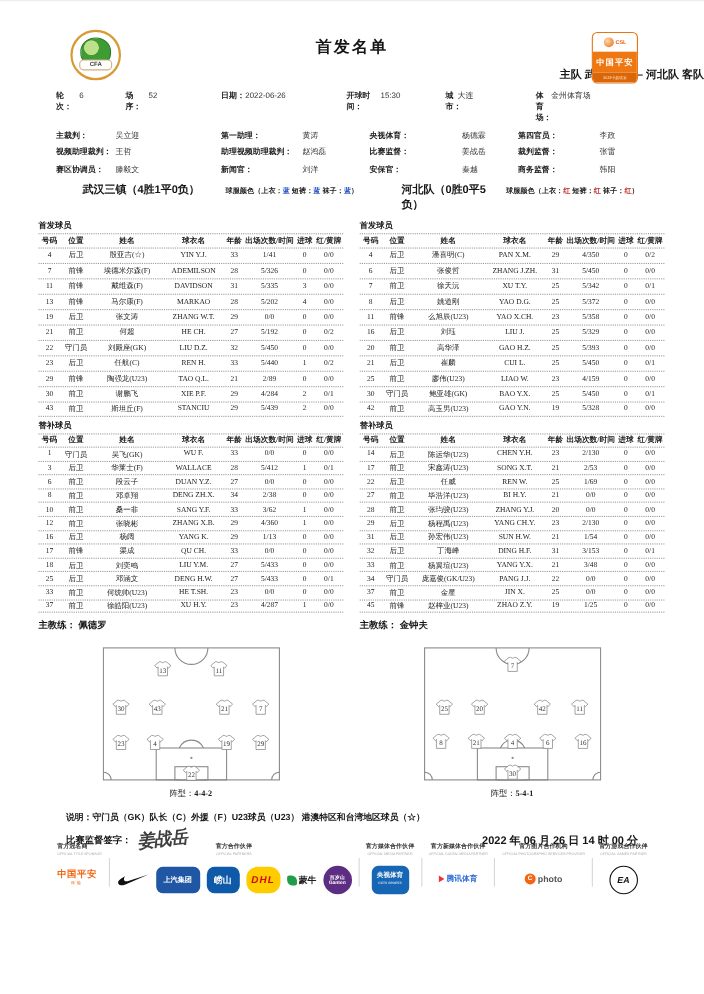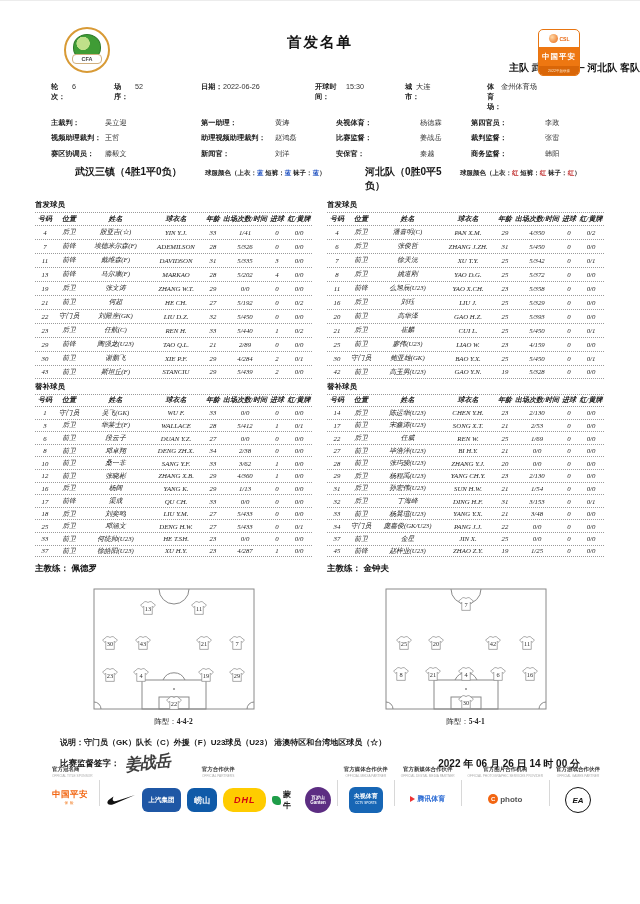--- a/index.html
+++ b/index.html
@@ -33,21 +33,21 @@
   
   .team-line{display:grid;grid-template-columns:170px 120px 135px 1fr;margin:6px 35px 0;align-items:baseline;}
   .team-name{font-size:10px;font-weight:bold;margin-left:40px;}
   .kit{font-size:6.5px;font-weight:bold;color:#222;white-space:nowrap;}
   .c-blue{color:#1d4fc0;}
   .c-red{color:#c03030;}
   
   .cols{display:flex;gap:15px;margin:4px 35px 0;}
   .team-col{width:277px;}
   .sec-label{font-size:7.5px;font-weight:bold;margin:3px 0 2px;}
-  .tbl{width:100%;font-family:"Liberation Serif","DejaVu Serif",serif;font-size:6.8px;color:#222;font-style:italic;}
+  .tbl{width:100%;font-family:"Liberation Serif","DejaVu Serif",serif;font-size:6.8px;color:#222;}
   .trow{display:grid;grid-template-columns:20px 28px 1fr 56px 18px 46px 18px 26px;
         border-top:1px dotted #9a9a9a;align-items:center;height:14px;text-align:center;}
   .trow:last-child{border-bottom:1px dotted #9a9a9a;}
   .trow.head{font-weight:bold;height:13px;font-size:7px;}
   .subs .trow{height:12.6px;}
   .coach{font-size:8.5px;font-weight:bold;margin-top:6px;}
   
   .pitch-wrap{display:flex;flex-direction:column;align-items:center;}
   .pitch{position:relative;width:162px;height:122px;margin-top:9px;}
   .pitch svg.field{position:absolute;inset:0;}
@@ -67,21 +67,21 @@
   .sp-label-cn{font-size:5.5px;font-weight:bold;color:#333;white-space:nowrap;}
   .sp-label-en{font-size:3.2px;color:#aaa;white-space:nowrap;margin-top:1px;}
   .sp-logos{display:flex;gap:6px;margin-top:9px;align-items:center;}
   .sp-div{width:1px;background:#d8d8d8;height:26px;margin:14px 6px 0 6px;align-self:flex-start;}
   .logo-pill{height:24px;display:flex;align-items:center;justify-content:center;border-radius:12px;font-weight:bold;}
   .lg-pingan{flex-direction:column;color:#f26511;font-size:8.5px;line-height:9px;letter-spacing:.5px;}
   .lg-pingan small{font-size:3.5px;color:#f59a55;letter-spacing:2px;}
   .lg-nike svg{display:block;}
   .lg-saic{width:40px;background:#1f57a5;color:#fff;font-size:6.5px;border-radius:6px;}
   .lg-laoshan{width:30px;background:#0f5aa8;color:#fff;font-size:8px;border-radius:7px;}
-  .lg-dhl{width:43px;background:#ffcc00;color:#d40511;font-style:italic;font-size:9px;letter-spacing:1px;border-radius:10px;}
+  .lg-dhl{width:31px;background:#ffcc00;color:#d40511;font-style:italic;font-size:9px;letter-spacing:1px;border-radius:10px;}
   .lg-mengniu{gap:2px;font-size:8px;color:#222;}
   .lg-mengniu i{width:9px;height:9px;background:#1f9d49;border-radius:2px 5px 2px 5px;display:inline-block;}
   .lg-ganten{width:26px;height:26px;background:#5c2d82;color:#fff;border-radius:50%;flex-direction:column;font-size:4.5px;line-height:5.5px;}
   .lg-cctv{width:34px;height:26px;background:#1766b5;color:#fff;flex-direction:column;font-size:6px;line-height:7px;border-radius:6px;}
   .lg-cctv small{font-size:3px;color:#cfe2f5;}
   .lg-tencent{gap:2px;font-size:7px;color:#2b6bd4;}
   .lg-tencent i{width:0;height:0;border-left:5px solid #e33;border-top:3.5px solid transparent;border-bottom:3.5px solid transparent;display:inline-block;}
   .lg-cphoto{gap:2px;font-size:8px;color:#555;}
   .lg-cphoto i{width:10px;height:10px;border-radius:50%;background:#f26511;color:#fff;font-size:6px;display:flex;align-items:center;justify-content:center;font-style:normal;}
   .lg-ea{width:26px;height:26px;border-radius:50%;border:1.5px solid #111;color:#111;font-size:8px;font-style:italic;}

